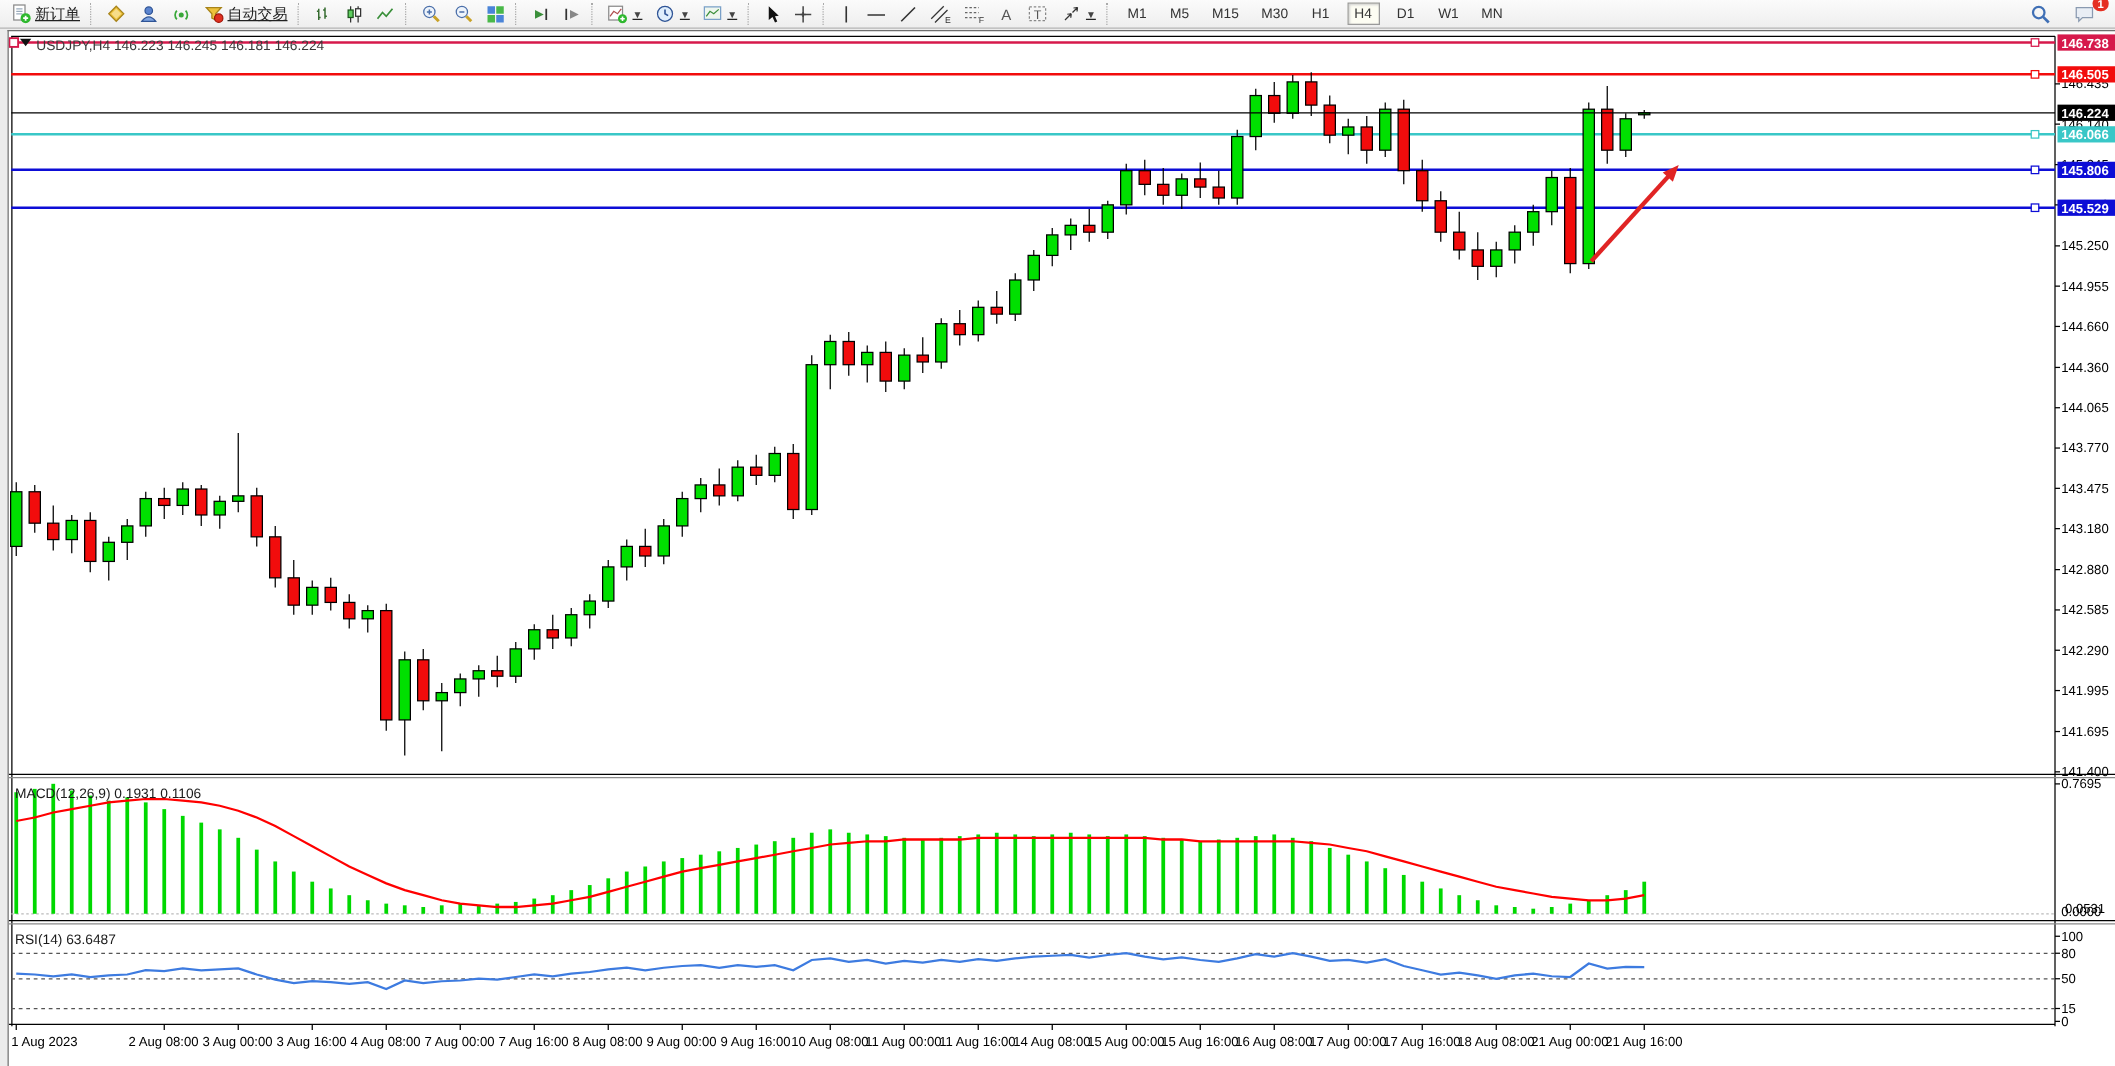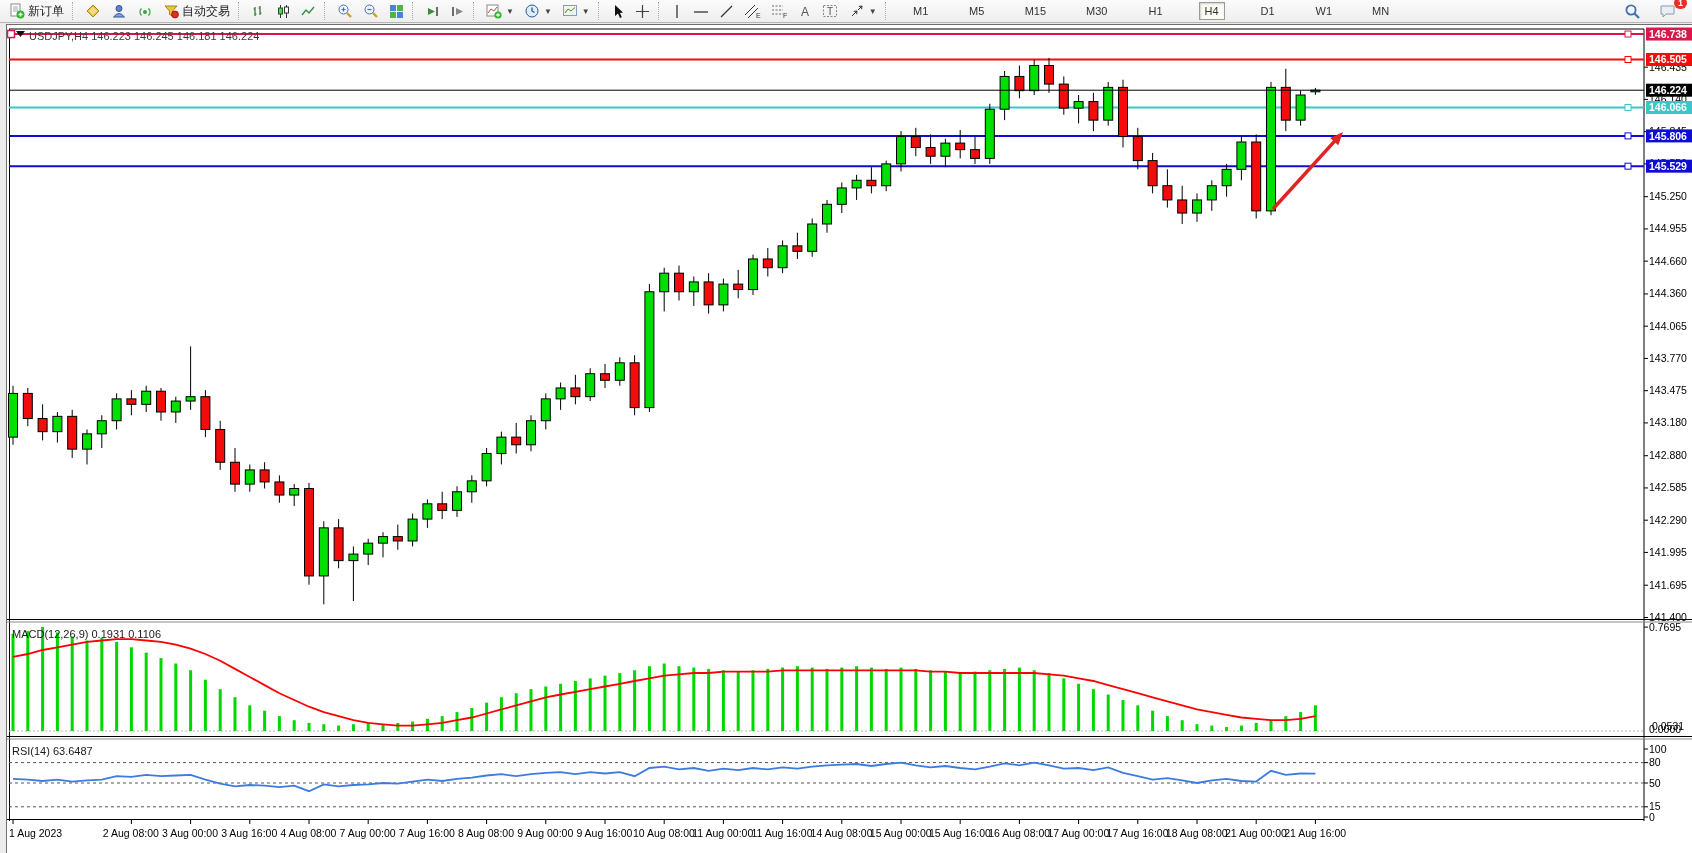--- a/index.html
+++ b/index.html
@@ -1,29 +1,29 @@
 <!DOCTYPE html>
 <html><head>
 <meta charset="utf-8">
 <style>
   * { margin:0; padding:0; box-sizing:border-box; }
   html,body { width:1692px; height:853px; overflow:hidden; background:#ececec;
     font-family:"Liberation Sans","DejaVu Sans",sans-serif; }
   
   #toolbar { position:absolute; left:0; top:0; width:1692px; height:23px;
     background:linear-gradient(#fbfbfb,#eeeeee); border-bottom:1px solid #b5b5b5;
-    display:flex; align-items:center; padding:0 4px; font-size:12px; color:#222; }
+    display:flex; align-items:center; padding:0 4px; font-size:12px; color:#222;text-decoration:underline; }
   .tsep { width:5px; height:18px; margin:0 3px;
     border-left:1px dotted #aaa; }
   .tbtn { display:inline-flex; align-items:center; gap:3px; padding:1px 4px;
     height:20px; border:1px solid transparent; border-radius:2px; cursor:default; }
   .tbtn svg { display:block; }
   .caret { font-size:8px; color:#444; margin-left:1px; }
   .tfbtn { display:inline-block; min-width:26px; text-align:center; padding:2px 4px;
-    font-size:11px; color:#333; border:1px solid transparent; margin:0 15px; }
+    font-size:11px; color:#333; border:1px solid transparent; margin:0 4px; }
   .tfbtn.active { background:#fdfdf3; border:1px solid #9a9a9a; box-shadow:inset 1px 1px 2px #cfcfcf;text-align:center; }
   #tb-right { margin-left:auto; display:flex; align-items:center; gap:8px; padding-right:6px; }
   .badge { position:absolute; right:-6px; top:-5px; background:#e53022; color:#fff;
     border-radius:8px; font-size:9px; font-weight:bold; padding:1px 4px; line-height:10px; }
   .bubble-wrap { position:relative; }
   
   #chartwin { position:absolute; left:6px; top:24px; width:1686px; height:829px;
     background:#fff; border-left:1px solid #6e6e6e; border-top:1px solid #6e6e6e; }
   #chartwin svg { display:block; }
   text { font-family:"Liberation Sans","DejaVu Sans",sans-serif; }

